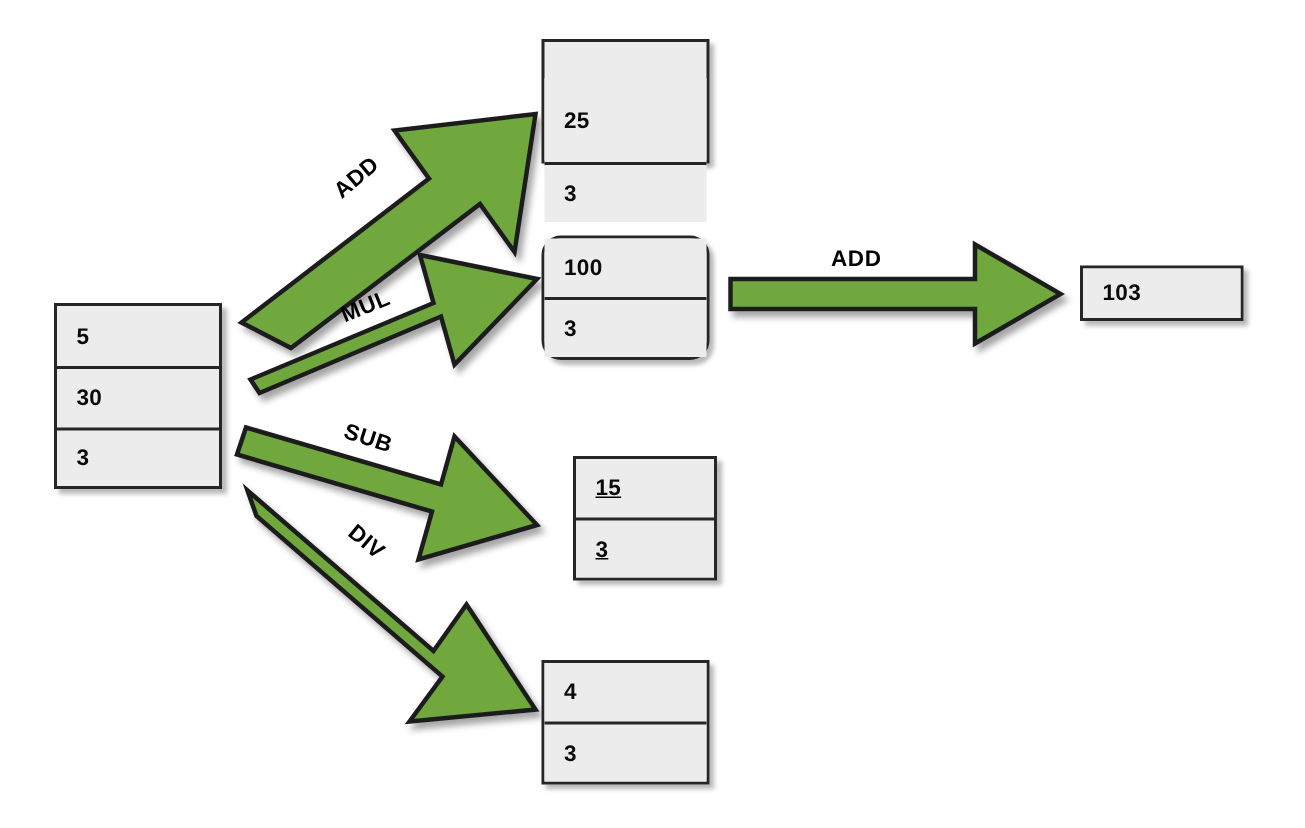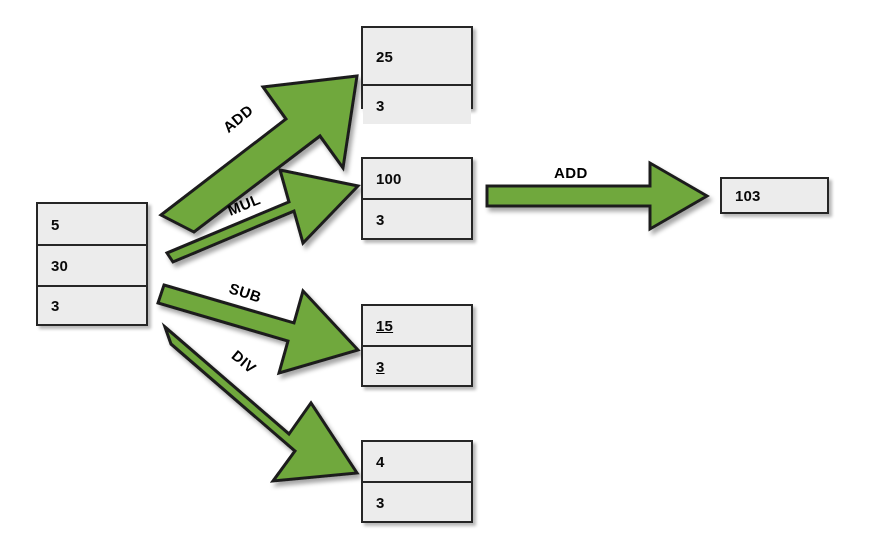--- a/index.html
+++ b/index.html
@@ -98,30 +98,30 @@
 
   <div class="arrow-label" style="left:554px; top:164px;">ADD</div>
 
   <div class="stack" style="left:36px; top:202px; width:112px; height:124px;">
     <div class="cell" style="height:40px;">5</div>
     <div class="cell" style="height:41px;">30</div>
     <div class="cell" style="height:39px;">3</div>
   </div>
 
   <div class="stack" style="left:361px; top:26px; width:112px; height:83px;">
-    <div class="cell" style="height:56px;">25</div>
+    <div class="cell" style="height:56px;margin-top:24px;">25</div>
     <div class="cell" style="height:40px;">3</div>
   </div>
 
-  <div class="stack" style="left:361px; top:157px; width:112px; height:83px;">
+  <div class="stack" style="left:361px; top:157px; width:112px; height:83px;border-radius:13px;">
     <div class="cell" style="height:39px;">100</div>
     <div class="cell" style="height:40px;">3</div>
   </div>
 
-  <div class="stack" style="left:361px; top:304px; width:112px; height:83px;text-decoration:underline;">
+  <div class="stack" style="left:382px; top:304px; width:96px; height:83px;text-decoration:underline;">
     <div class="cell" style="height:39px;">15</div>
     <div class="cell" style="height:40px;">3</div>
   </div>
 
   <div class="stack" style="left:361px; top:440px; width:112px; height:83px;">
     <div class="cell" style="height:39px;">4</div>
     <div class="cell" style="height:40px;">3</div>
   </div>
 
   <div class="stack" style="left:720px; top:177px; width:109px; height:37px;">

